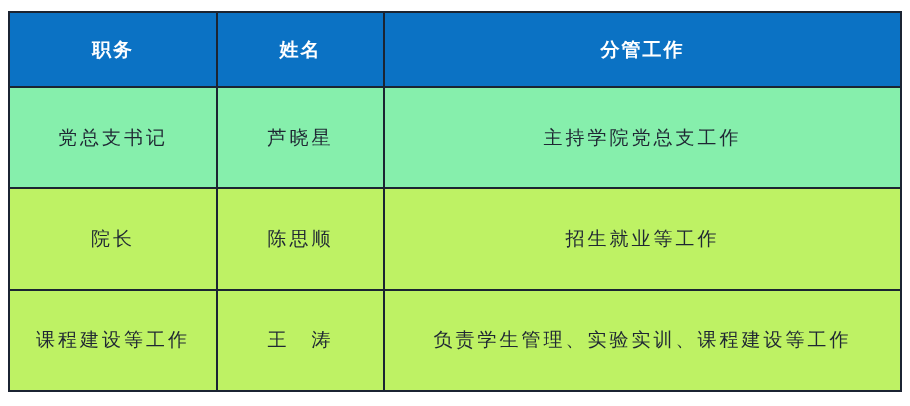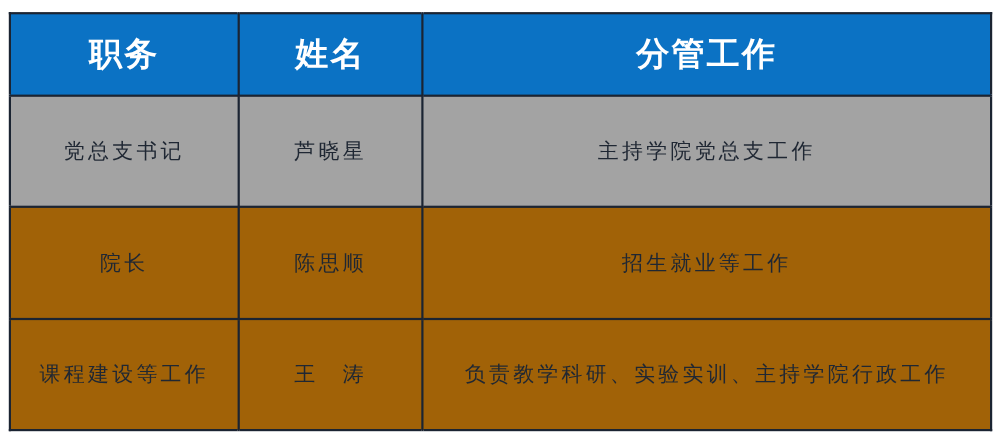--- a/index.html
+++ b/index.html
@@ -31,21 +31,21 @@
   }
   #duty-table col.col-post  { width: 208px; }
   #duty-table col.col-name  { width: 167px; }
   #duty-table col.col-work  { width: 517px; }
 
   #duty-table thead th {
     background: #0b72c4;
     color: #ffffff;
     font-family: "DejaVu Sans", "Liberation Sans", sans-serif;
     font-weight: bold;
-    font-size: 30px;
+    font-size: 19px;
     letter-spacing: 2px;
     text-align: center;
     vertical-align: middle;
     height: 73px;
     border-right: 2px solid #1b2432;
     border-bottom: 2px solid #1b2432;
     padding: 0;
   }
   #duty-table thead th:last-child { border-right: none; margin-left: 28px; }
 
@@ -58,22 +58,22 @@
     letter-spacing: 3px;
     color: #1f2733;
     border-right: 2px solid #1b2432;
     border-bottom: 2px solid #1b2432;
     padding: 0 6px;
     white-space: nowrap;
   }
   #duty-table tbody td:last-child { border-right: none; }
   #duty-table tbody tr:last-child td { border-bottom: none; }
 
-  #duty-table tbody tr.band-dark td  { background: #a3a3a3; }
-  #duty-table tbody tr.band-light td { background: #a16207; }
+  #duty-table tbody tr.band-dark td  { background: #86efac; }
+  #duty-table tbody tr.band-light td { background: #bef264; }
 
   .cell-text { display: inline-block; }
 </style>
 </head>
 <body>
 
 <div id="page">
   <table id="duty-table">
     <colgroup>
       <col class="col-post">
@@ -94,17 +94,17 @@
           <td><span class="cell-text">主持学院党总支工作</span></td>
         </tr>
         <tr class="band-light">
           <td><span class="cell-text">院长</span></td>
           <td><span class="cell-text">陈思顺</span></td>
           <td><span class="cell-text">招生就业等工作</span></td>
         </tr>
         <tr class="band-light">
           <td><span class="cell-text">课程建设等工作</span></td>
           <td><span class="cell-text">王　涛</span></td>
-          <td><span class="cell-text">负责教学科研、实验实训、主持学院行政工作</span></td>
+          <td><span class="cell-text">负责学生管理、实验实训、课程建设等工作</span></td>
         </tr>
       </tbody>
   </table>
 </div>
 
 </body></html>

